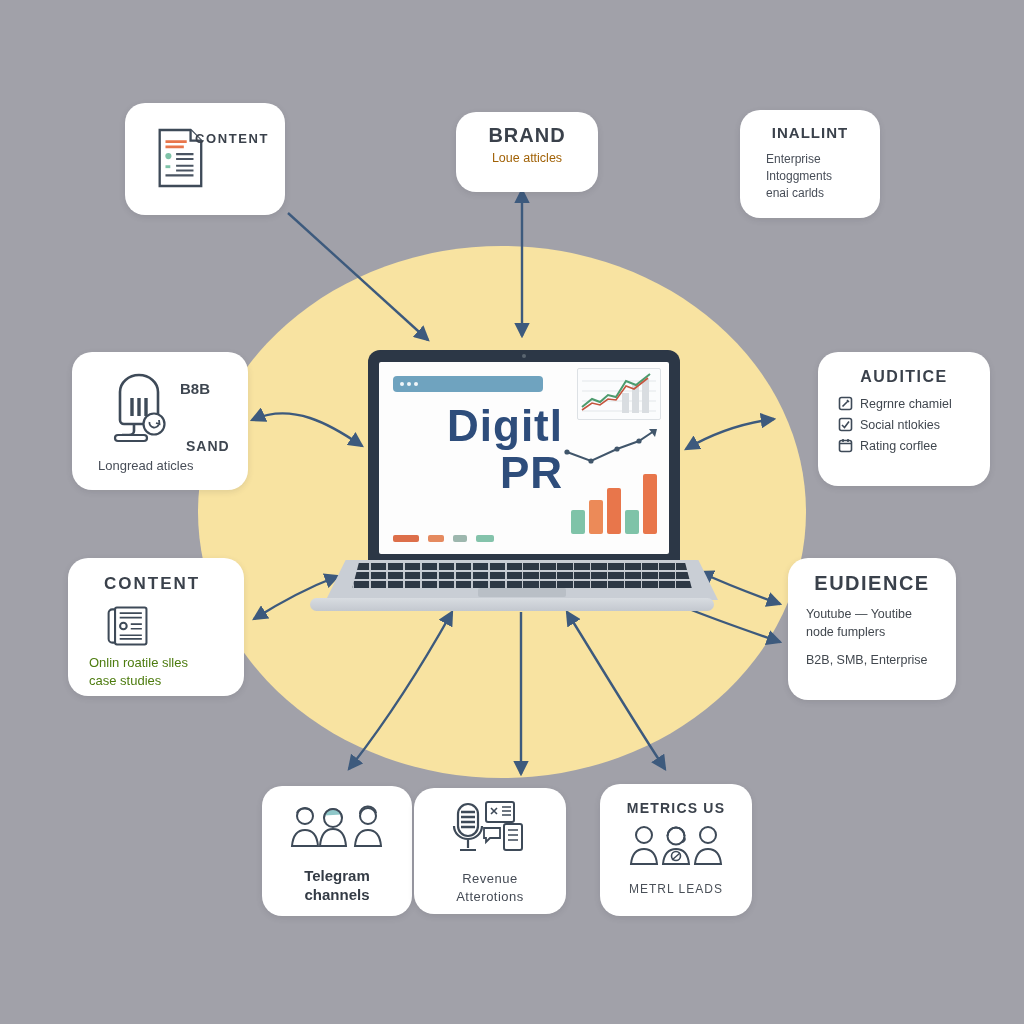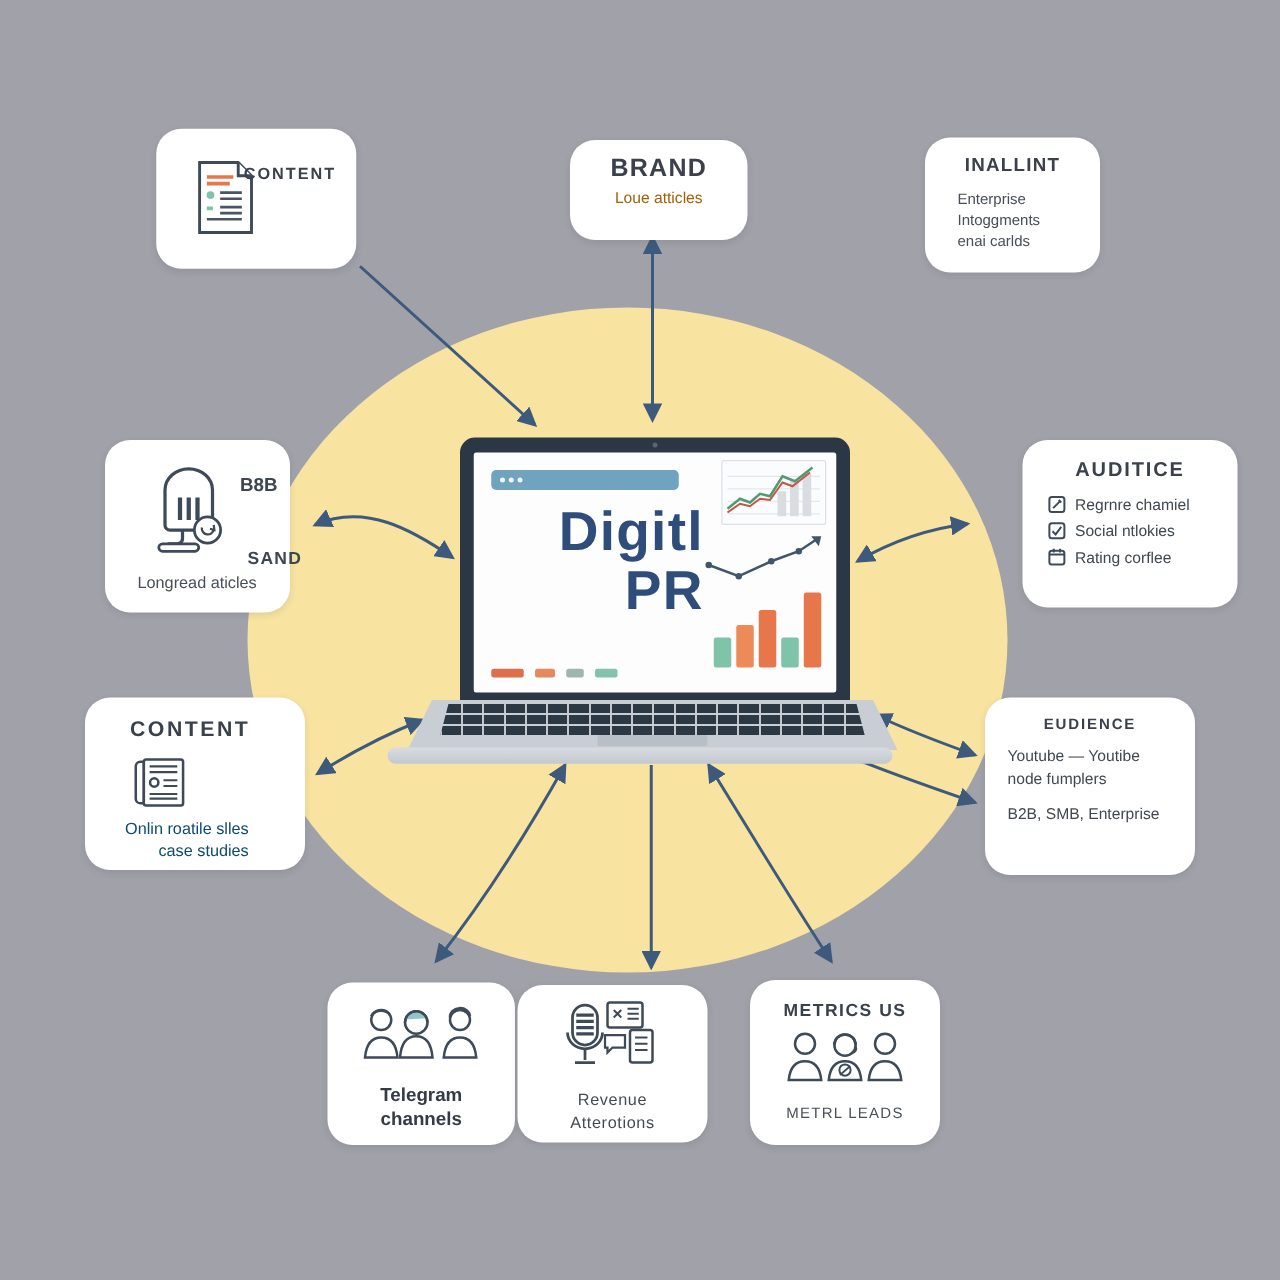--- a/index.html
+++ b/index.html
@@ -19,38 +19,38 @@
   .c-content-top svg{position:absolute;left:26px;top:22px;}
   
   .c-brand{left:456px;top:112px;width:142px;height:80px;text-align:center;}
   .c-brand .ct{display:block;margin-top:12px;font-size:20px;letter-spacing:1px;}
   .c-brand .sub{display:block;margin-top:4px;font-size:12.5px;}
   
   .c-inallint{left:740px;top:110px;width:140px;height:108px;}
   .c-inallint .ct{display:block;text-align:center;margin-top:14px;font-size:15px;letter-spacing:1px;}
   .c-inallint .lines{margin:10px 0 0 26px;font-size:12px;line-height:17px;color:#484e58;}
   
-  .c-b8b{left:84px;top:352px;width:148px;height:138px;}
+  .c-b8b{left:72px;top:352px;width:176px;height:138px;}
   .c-b8b svg{position:absolute;left:34px;top:14px;}
   .c-b8b .l1{position:absolute;left:108px;top:28px;font-size:15px;font-weight:600;color:#3e4650;}
   .c-b8b .l2{position:absolute;left:114px;top:86px;font-size:14px;font-weight:600;letter-spacing:1px;color:#3e4650;}
   .c-b8b .cap{position:absolute;left:26px;top:106px;font-size:13px;color:#484e58;}
   
   .c-auditice{left:818px;top:352px;width:172px;height:134px;}
   .c-auditice .ct{display:block;text-align:center;margin-top:16px;font-size:16px;letter-spacing:1.5px;}
   .c-auditice .row{display:flex;align-items:center;gap:7px;margin:6px 0 0 20px;font-size:12.5px;color:#40474f;}
   .c-auditice .rows{margin-top:10px;}
   
   .c-content-left{left:68px;top:558px;width:176px;height:138px;}
   .c-content-left .ct{display:block;margin:16px 0 0 36px;font-size:17px;letter-spacing:2px;font-weight:600;}
   .c-content-left svg{position:absolute;left:34px;top:44px;}
-  .c-content-left .lines{position:absolute;left:32px;top:96px;font-size:13px;line-height:18px;color:#0c4a6e;text-align:right;}
+  .c-content-left .lines{position:absolute;left:21px;top:96px;font-size:13px;line-height:18px;color:#4d7c0f;}
   
   .c-eudience{left:788px;top:558px;width:168px;height:142px;}
-  .c-eudience .ct{display:block;text-align:center;margin-top:14px;font-size:12px;letter-spacing:1.5px;}
+  .c-eudience .ct{display:block;text-align:center;margin-top:14px;font-size:20px;letter-spacing:1.5px;}
   .c-eudience .l{margin:4px 0 0 18px;font-size:12.5px;color:#42484f;}
   .c-eudience .l.first{margin-top:12px;}
   .c-eudience .l.gap{margin-top:14px;}
   
   .c-telegram{left:262px;top:786px;width:150px;height:130px;text-align:center;}
   .c-telegram svg{margin-top:14px;}
   .c-telegram .ttl{font-size:15px;font-weight:700;color:#343b45;line-height:19px;margin-top:4px;}
   
   .c-revenue{left:414px;top:788px;width:152px;height:126px;text-align:center;}
   .c-revenue svg{margin-top:12px;}

